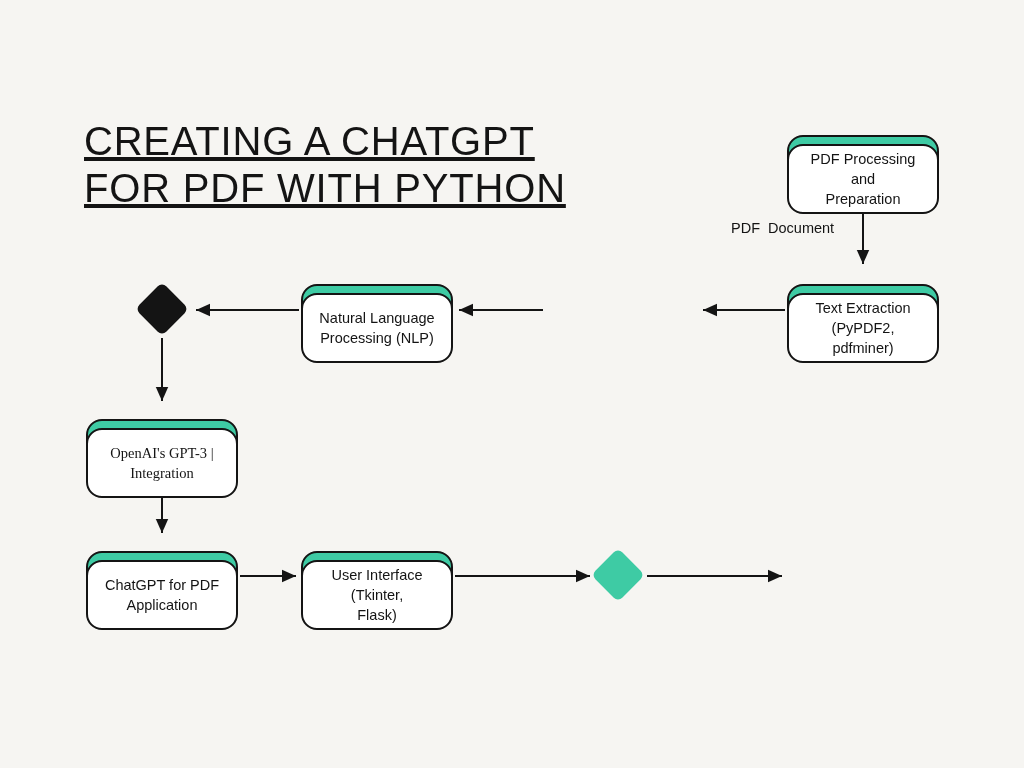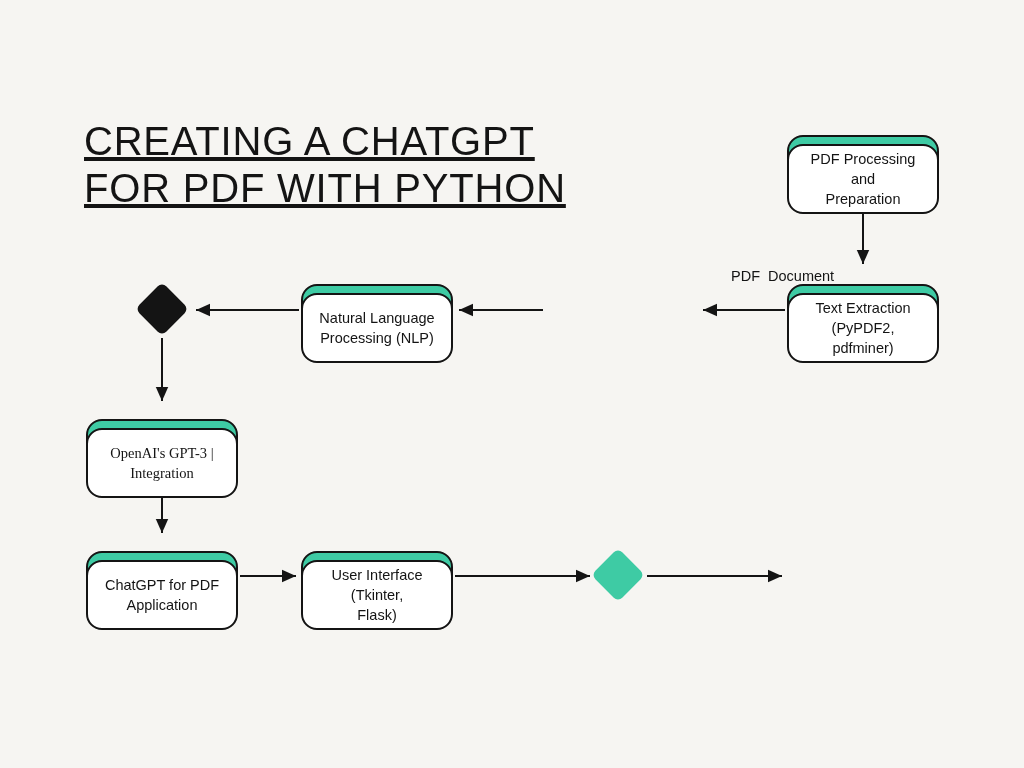--- a/index.html
+++ b/index.html
@@ -60,21 +60,20 @@
     white-space: pre-line;
     padding: 2px 6px;
     margin-top: 21px;
   }
   .edge-label {
     position: absolute;
     left: 731px; top: 220px;
     font-size: 14.5px;
     color: var(--ink);
     white-space: pre;
-    margin-top: 48px;
   }
   .diamond {
     position: absolute;
     width: 38px; height: 38px;
     transform: rotate(45deg);
     border-radius: 6px;
   }
   .diamond.black { left: 143px; top: 290px; background: var(--ink); }
   .diamond.teal  { left: 599px; top: 556px; background: var(--teal); }
   svg.edges {

